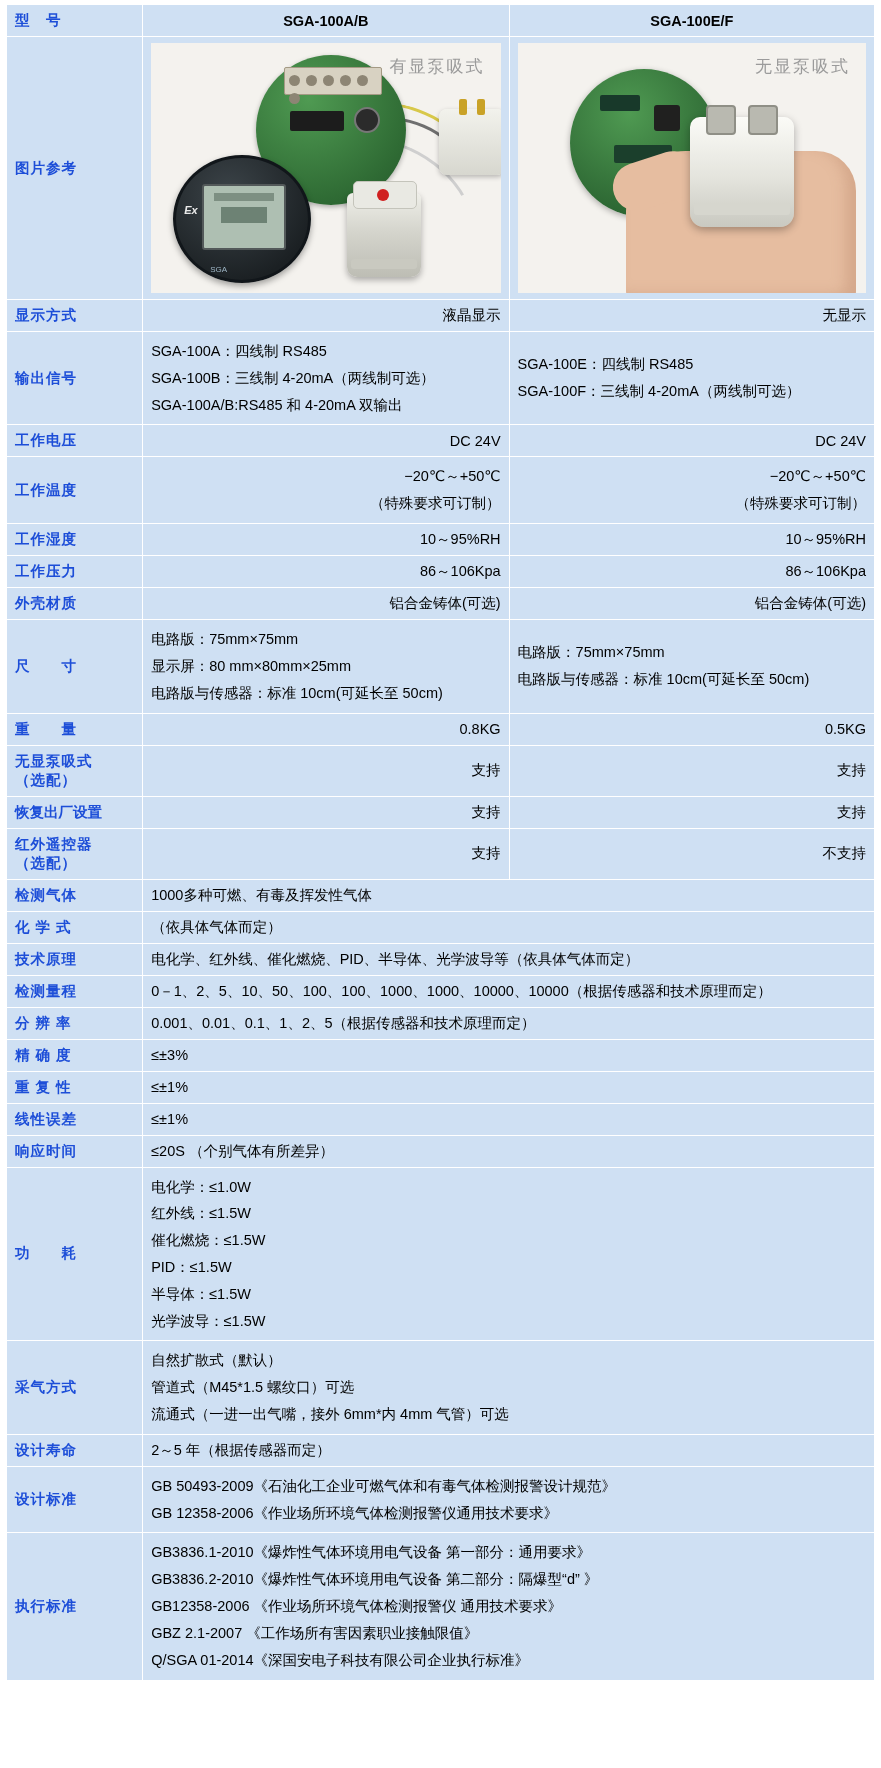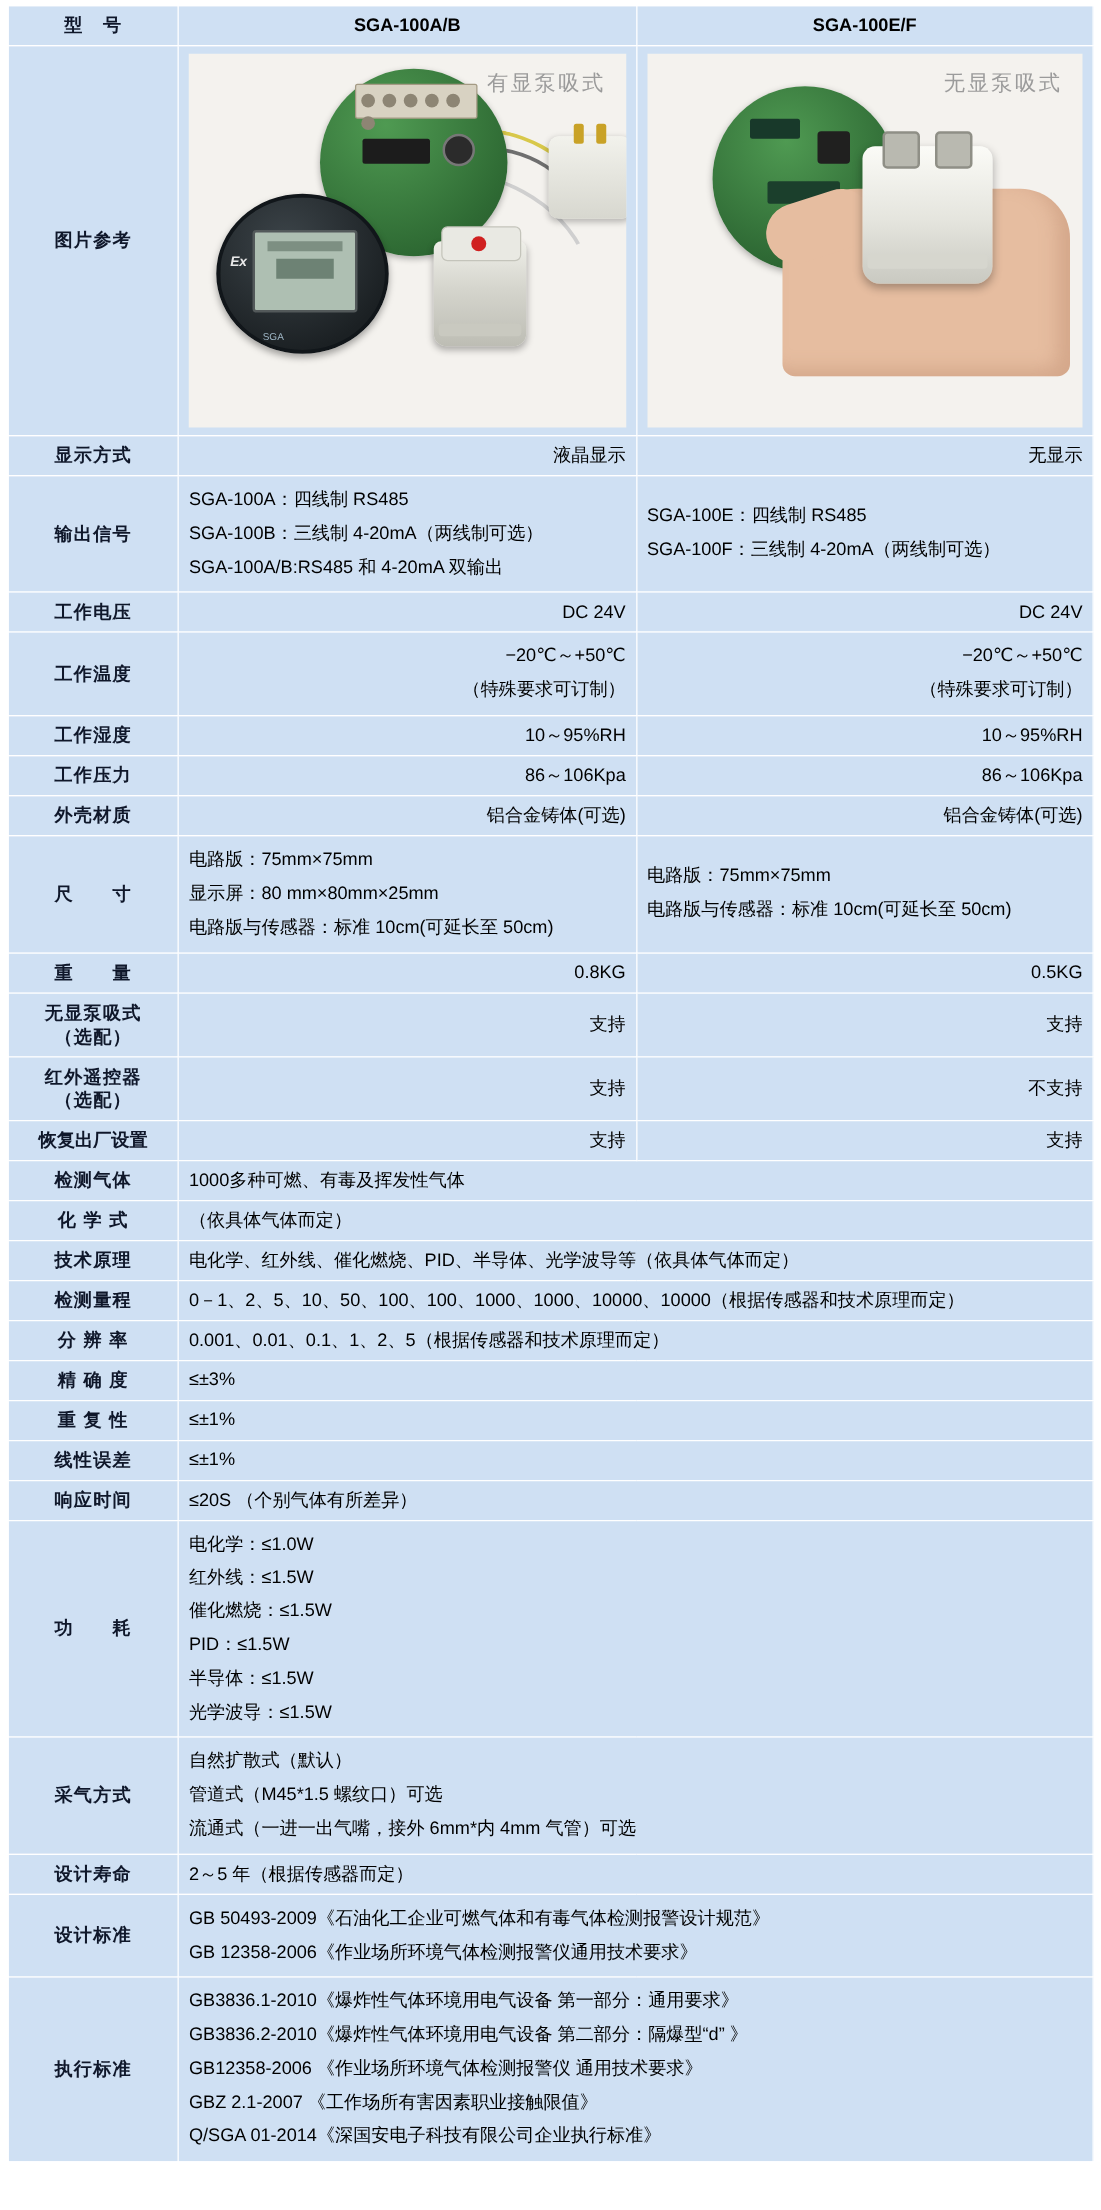--- a/index.html
+++ b/index.html
@@ -25,24 +25,23 @@
   table.spec td {
     border: 1px solid #ffffff;
     vertical-align: middle;
     padding: 6px 8px;
     background: #cfe0f3;
   }
   
   td.label {
     width: 136px;
     background: #a8c8e8;
-    text-align: center;
     font-weight: bold;
     letter-spacing: 1px;
-    color: #0f172a;
+    color: #1d4ed8;
     padding: 7px 4px;
   }
   td.val {
     background: #cfe0f3;
   }
   td.center { text-align: right; }
   td.left { text-align: left; }
   .hdr {
     font-weight: bold;
     text-align: center;
@@ -50,21 +49,21 @@
   }
   
   td.photo {
     padding: 0;
     height: 248px;
     background: #cfe0f3;
   }
   .photo-inner {
     position: relative;
     width: 100%;
-    height: 299px;
+    height: 250px;
     overflow: hidden;
     background: #f4f2ee;
   }
   .photo-caption {
     position: absolute;
     top: 12px;
     right: 16px;
     font-size: 17px;
     color: #9b9b9b;
     letter-spacing: 2px;
@@ -358,30 +357,30 @@
 
     <tr>
       <td class="label" style="white-space:pre-line">无显泵吸式
 （选配）</td>
       <td class="val center">支持</td>
       <td class="val center">支持</td>
     </tr>
 
 
     <tr>
+      <td class="label" style="letter-spacing:0">恢复出厂设置</td>
+      <td class="val center">支持</td>
+      <td class="val center">支持</td>
+    </tr>
+
+    <tr>
       <td class="label" style="white-space:pre-line">红外遥控器
 （选配）</td>
       <td class="val center">支持</td>
       <td class="val center">不支持</td>
-    </tr>
-
-    <tr>
-      <td class="label" style="letter-spacing:0">恢复出厂设置</td>
-      <td class="val center">支持</td>
-      <td class="val center">支持</td>
     </tr>
 
     <tr>
       <td class="label">检测气体</td>
       <td class="val left" colspan="2">1000多种可燃、有毒及挥发性气体</td>
     </tr>
     <tr>
       <td class="label">化 学 式</td>
       <td class="val left" colspan="2">（依具体气体而定）</td>
     </tr>

